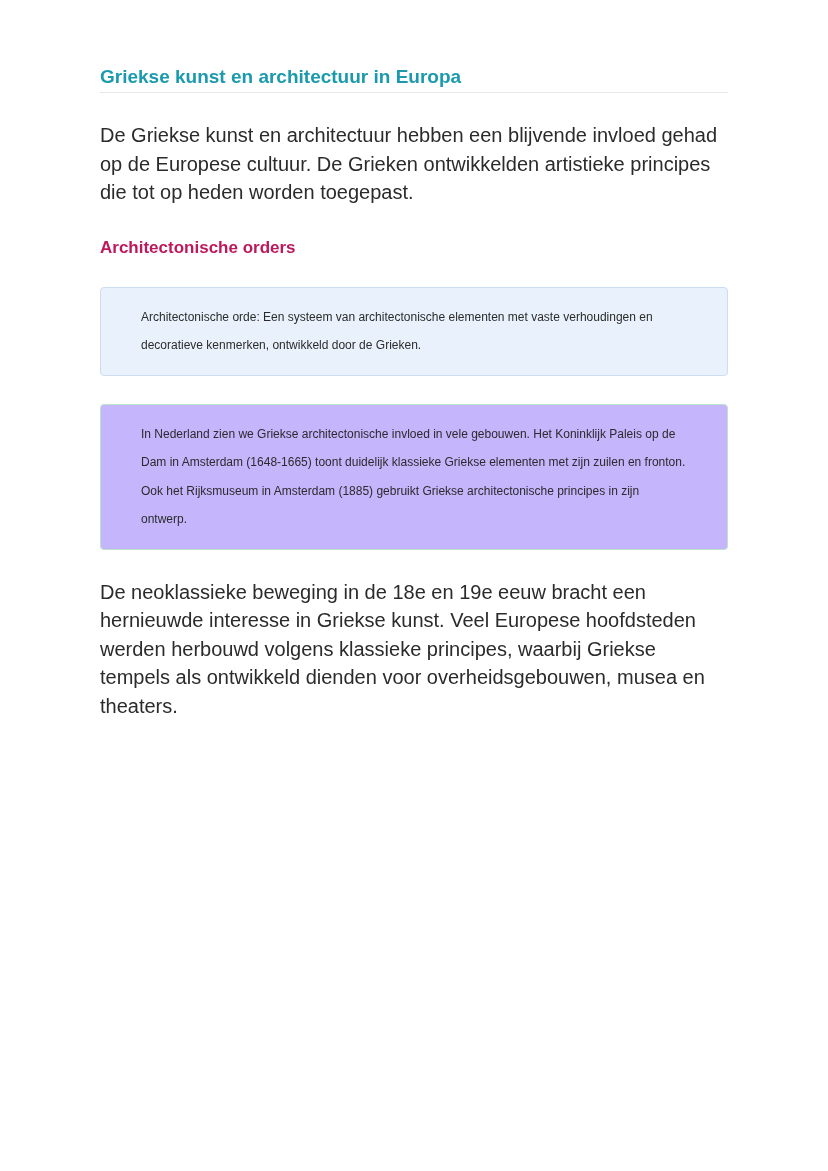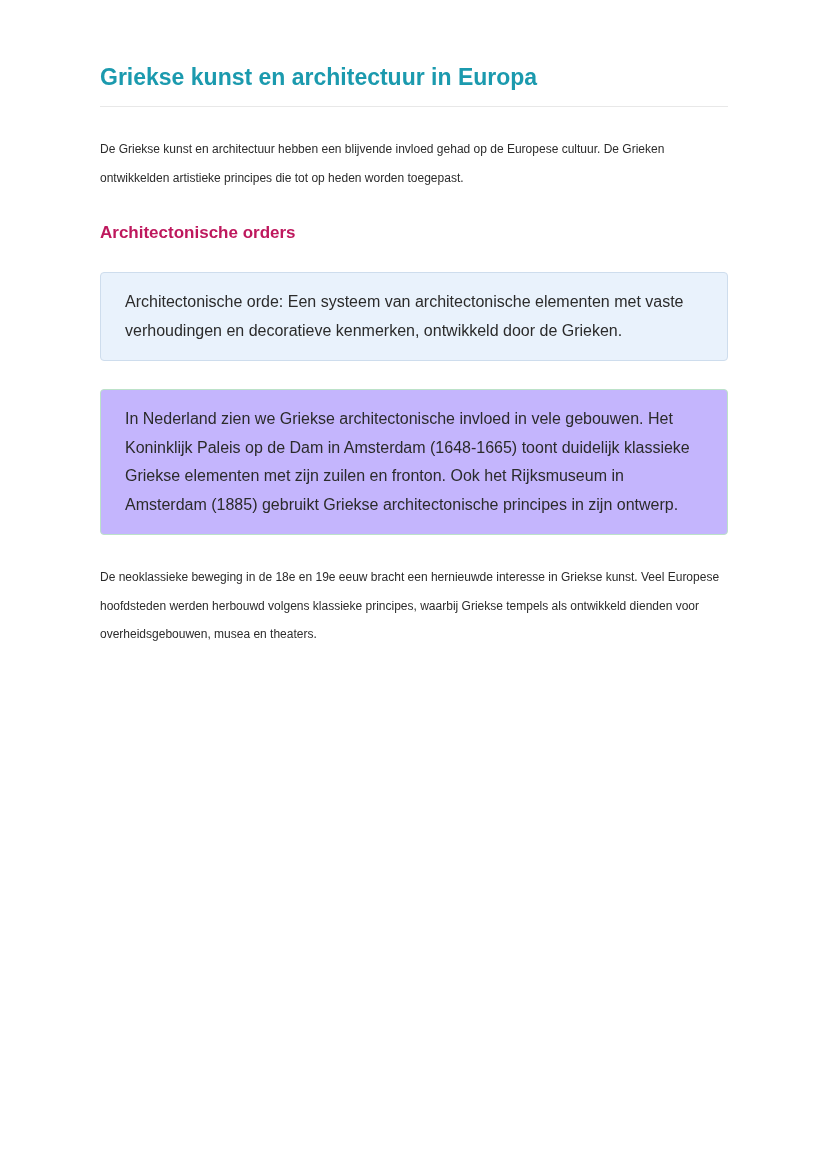--- a/index.html
+++ b/index.html
@@ -14,45 +14,45 @@
     color: #2b2b2b;
     -webkit-font-smoothing: antialiased;
   }
   .page {
     width: 628px;
     margin: 0 auto;
     padding-top: 62px;
   }
   h1.doc-title {
     margin: 0;
-    font-size: 23px;
+    font-size: 19px;
     line-height: 30px;
     font-weight: bold;
     color: #1b9aae;
-    padding-bottom: 14px;
+    padding-bottom: 0;
     border-bottom: 1px solid #e8e8e8;
   }
   p.body-text {
     margin: 28px 0 0 0;
-    font-size: 12px;
+    font-size: 20px;
     line-height: 28.5px;
     color: #2b2b2b;
   }
   h2.section-heading {
     margin: 30px 0 0 0;
     font-size: 17px;
     line-height: 22px;
     font-weight: bold;
     color: #be185d;
   }
   .callout {
     margin: 28px 0 0 0;
     border-radius: 4px;
-    padding: 15px 24px;
-    font-size: 16px;
+    padding: 15px 40px;
+    font-size: 12px;
     line-height: 28.5px;
     border: 1px solid transparent;
   }
   .callout p {
     margin: 0;
   }
   .callout-blue {
     background: #e9f2fc;
     border-color: #cedded;
   }

